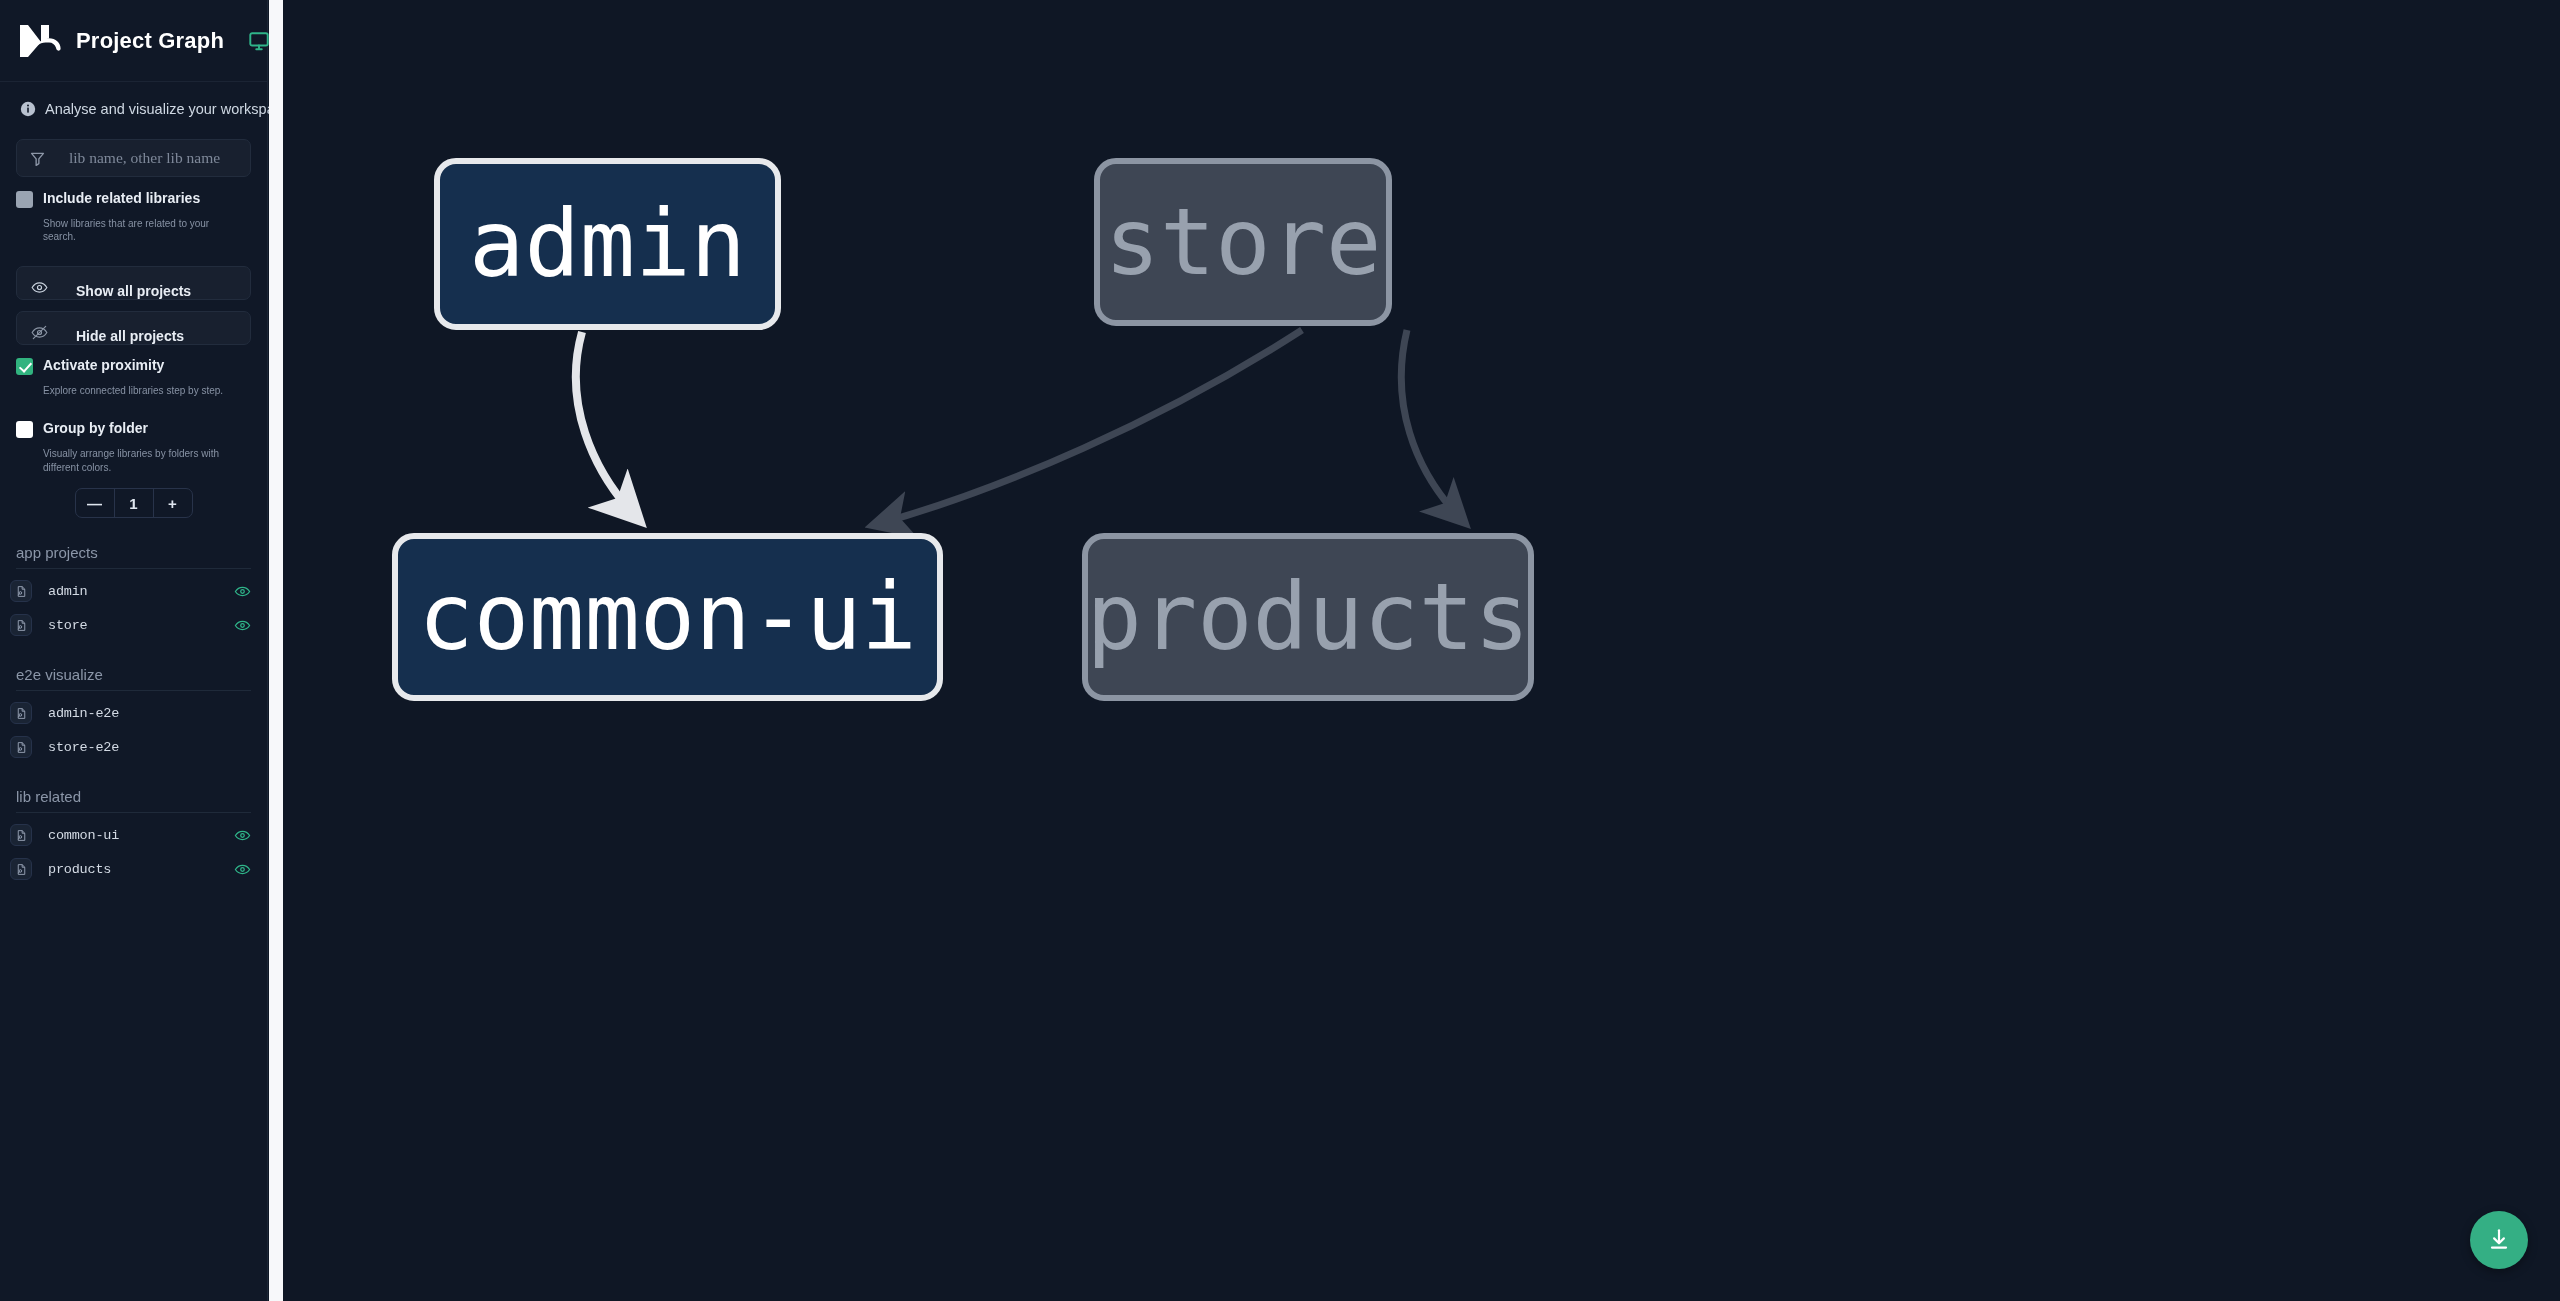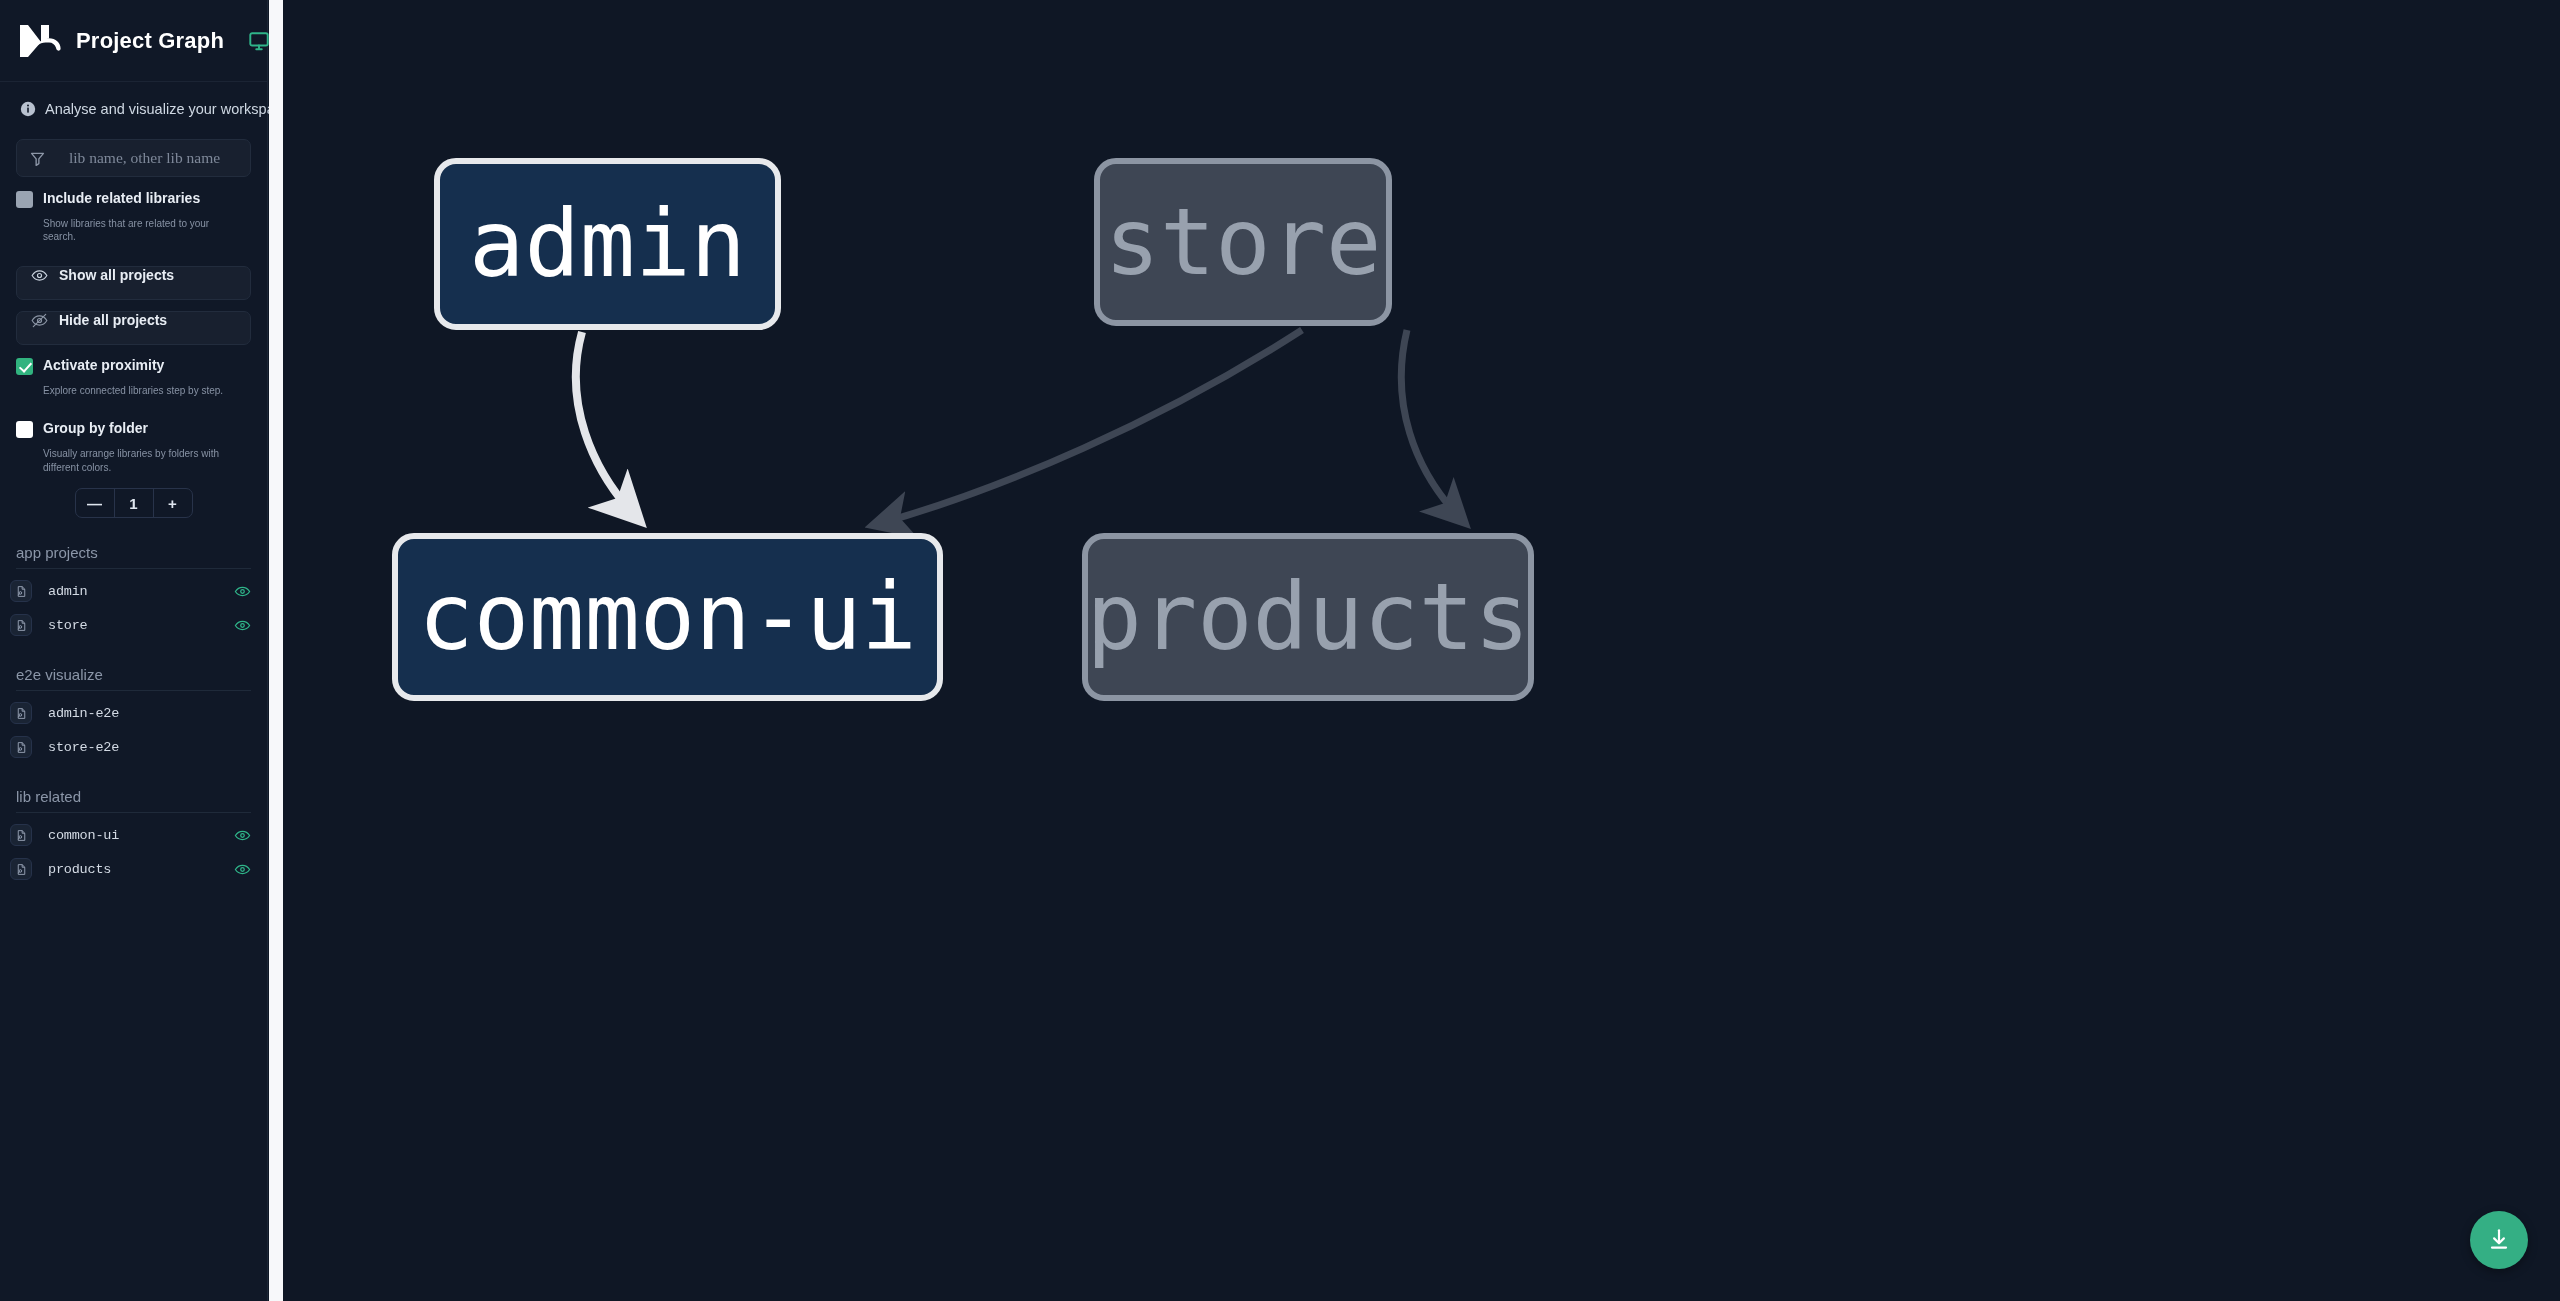--- a/index.html
+++ b/index.html
@@ -77,21 +77,21 @@
     border: solid #ffffff; border-width: 0 2.3px 2.3px 0;
     transform: rotate(42deg);
   }
   .check-text { display: flex; flex-direction: column; gap: 8px; }
   .check-label { color: #e8edf4; font-size: 14px; font-weight: 700; line-height: 1.35; }
   .check-desc { color: #8792a4; font-size: 10px; line-height: 1.35; margin-top: 1px; max-width: 195px;}
 
   .btn-wide {
     margin: 11px 16px 0 16px; height: 34px;
     background: #18202f; border: 1px solid #222c3d; border-radius: 7px;
-    display: flex; align-items: flex-start; gap: 11px;
+    display: flex; align-items: flex-end; gap: 28px;
     padding-left: 14px;
     color: #e8edf4; font-size: 14px; font-weight: 700;
     cursor: pointer;
   }
   .btn-wide svg { flex: 0 0 17px; }
   .btn-wide.first { margin-top: 22px; }
 
   .stepper {
     margin: 14px 0 0 0; align-self: center;
     display: flex; height: 30px; width: 118px;

